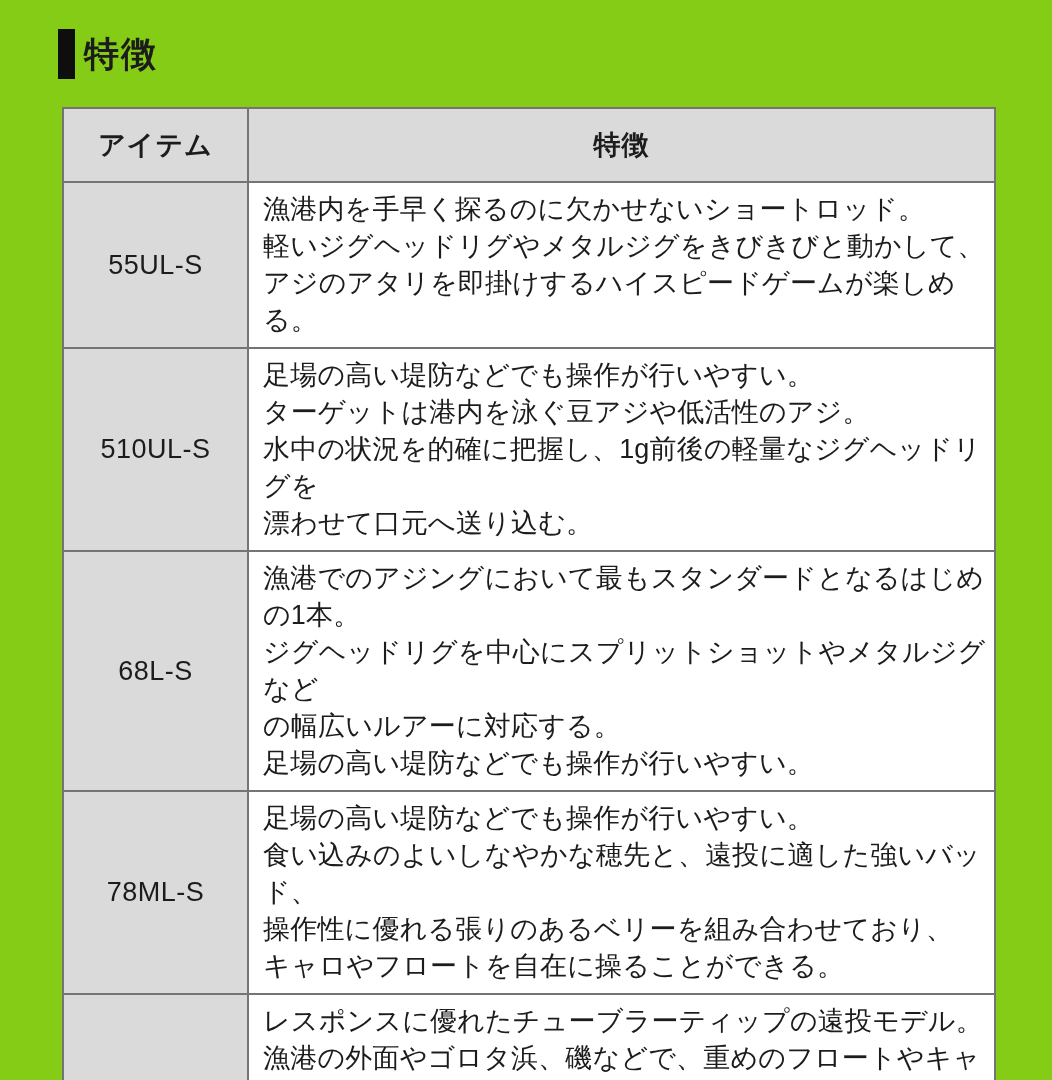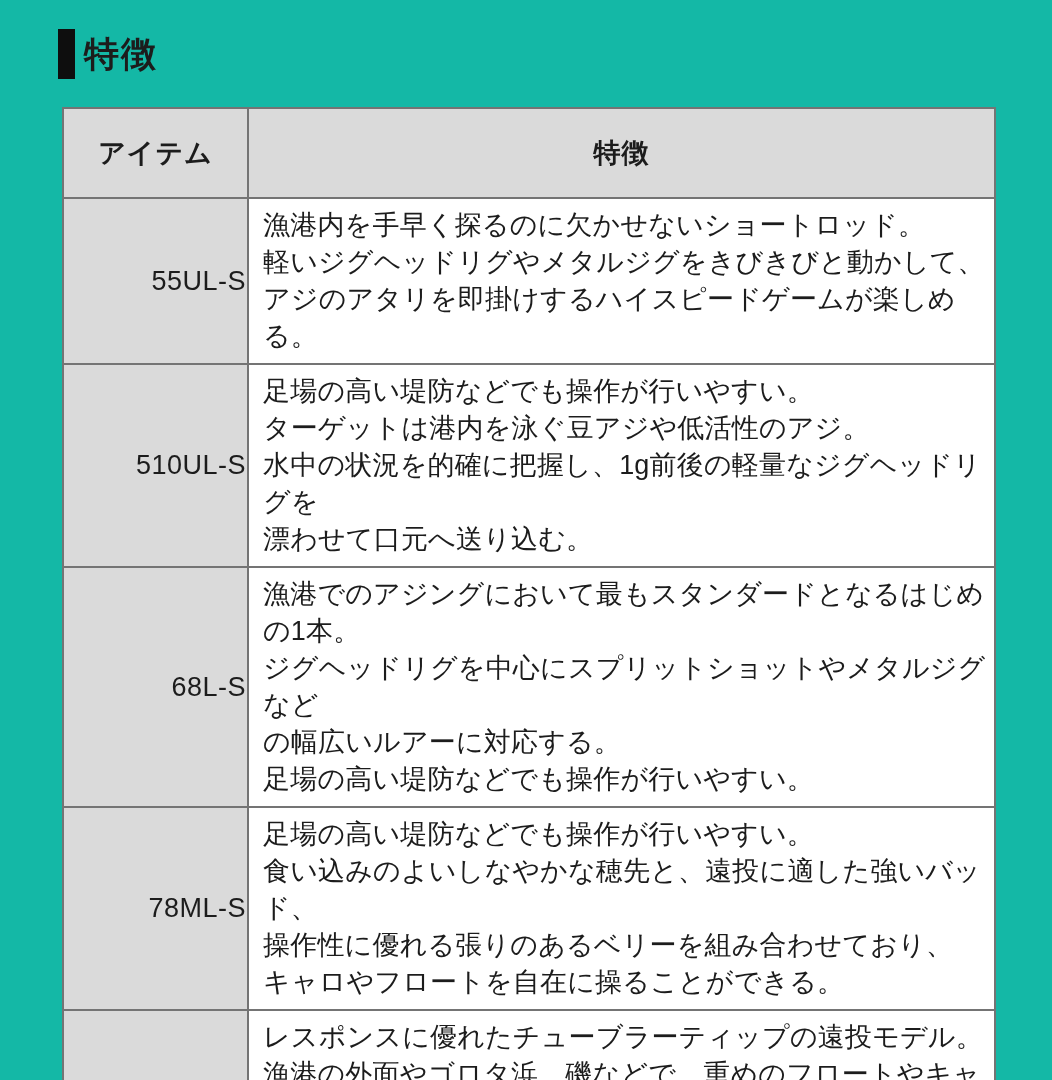--- a/index.html
+++ b/index.html
@@ -10,21 +10,21 @@
     height: 1080px;
     font-family: "Liberation Sans", "DejaVu Sans", sans-serif;
     color: #1c1c1c;
     -webkit-font-smoothing: antialiased;
   }
   .page {
     position: relative;
     width: 1052px;
     height: 1080px;
     overflow: hidden;
-    background: #14b8a6;
+    background: #84cc16;
   }
   
   .heading {
     display: flex;
     align-items: center;
     gap: 9px;
     margin: 28px 0 0 58px;
     height: 52px;
   }
   .heading-bar {
@@ -48,34 +48,34 @@
     width: 932px;
     background: #ffffff;
   }
   table.features th,
   table.features td {
     border: 2px solid #747474;
     box-sizing: border-box;
   }
   col.item-col    { width: 185px; }
   col.feature-col { width: 747px; }
-  table.features thead tr { height: 90px; }
+  table.features thead tr { height: 74px; }
   table.features tbody tr { height: 161px; }
   th.header-cell {
     background: #dadada;
     font-size: 27px;
     font-weight: bold;
     text-align: center;
     vertical-align: middle;
     letter-spacing: 1px;
   }
   td.item-cell {
     background: #dadada;
     font-size: 27px;
-    text-align: right;
+    text-align: center;
     vertical-align: middle;
     letter-spacing: 0.5px;
   }
   td.feature-cell {
     background: #ffffff;
     font-size: 27px;
     line-height: 37px;
     padding: 8px 6px 8px 14px;
     vertical-align: middle;
     white-space: pre-line;

